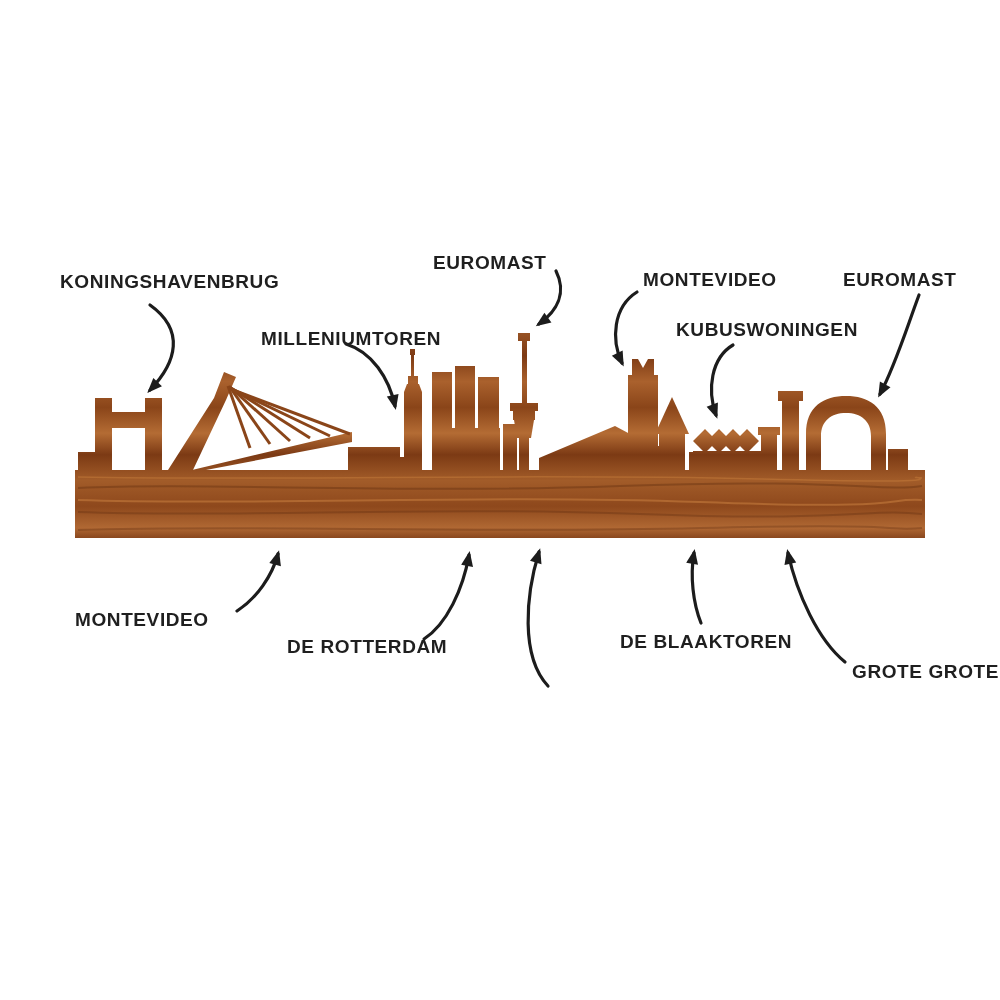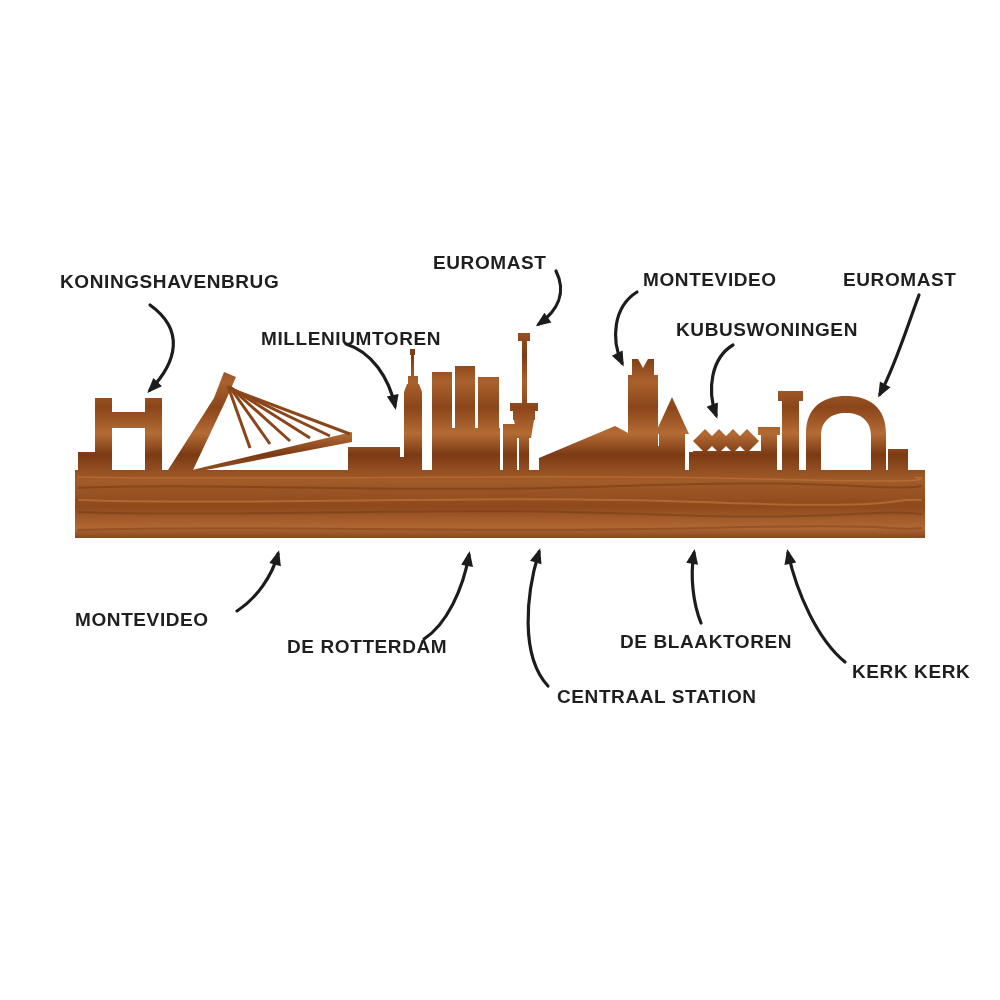--- a/index.html
+++ b/index.html
@@ -163,17 +163,16 @@
 
   <div class="lbl lbl-koningshavenbrug">KONINGSHAVENBRUG</div>
   <div class="lbl lbl-milleniumtoren">MILLENIUMTOREN</div>
   <div class="lbl lbl-euromast">EUROMAST</div>
   <div class="lbl lbl-montevideo">MONTEVIDEO</div>
   <div class="lbl lbl-kubuswoningen">KUBUSWONINGEN</div>
   <div class="lbl lbl-markthal">EUROMAST</div>
 
   <div class="lbl lbl-erasmusbrug">MONTEVIDEO</div>
   <div class="lbl lbl-de-rotterdam">DE ROTTERDAM</div>
-  <div class="lbl lbl-centraal-station">CENTRAAL STATION</div>
   <div class="lbl lbl-de-blaaktoren">DE BLAAKTOREN</div>
-  <div class="lbl lbl-grote-kerk">KERK KERK</div>
+  <div class="lbl lbl-grote-kerk">GROTE GROTE</div>
 
 </div>
 
 </body></html>

